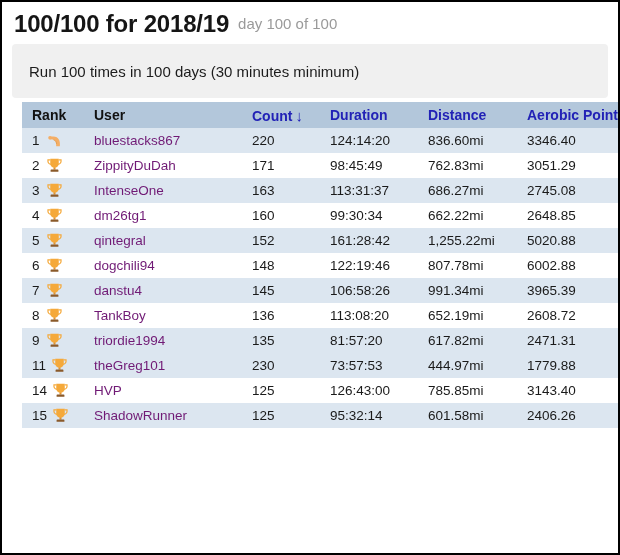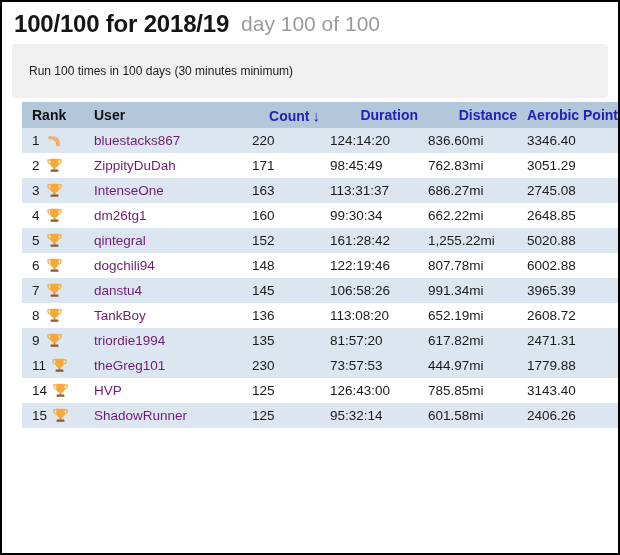--- a/index.html
+++ b/index.html
@@ -9,54 +9,55 @@
     border: 2px solid #000;
     background: #fff;
     overflow: hidden;
     font-family: "Liberation Sans", sans-serif;
   }
   .title-row {
     margin: 5px 12px 0;
     height: 33px;
     display: flex;
     align-items: center;
+    gap: 9px;
     line-height: 33px;
     white-space: nowrap;
   }
   .page-title { font-size: 24px; font-weight: 600; color: #151515; letter-spacing: -0.2px; }
-  .page-subtitle { font-size: 21px; font-weight: 400; color: #9a9a9a; margin-left: 12px; }
+  .page-subtitle { font-size: 15px; font-weight: 400; color: #9a9a9a; }
   .desc-box {
     margin: 4px 10px 0;
     height: 54px;
     background: #f0f0f0;
     border-radius: 4px;
     display: flex;
     align-items: center;
     padding-left: 17px;
-    font-size: 12px;
+    font-size: 15px;
     color: #1c1c1c;
   }
   table.leaderboard {
     margin: 4px 20px 0;
     width: 600px;
     border-collapse: collapse;
     table-layout: fixed;
   }
   table.leaderboard th {
     height: 26px;
     background: #b3c7db;
     text-align: left;
     padding: 0 0 0 10px;
     font-size: 14px;
     font-weight: 700;
     color: #111;
     white-space: nowrap;
     overflow: hidden;
   }
-  table.leaderboard th.link { color: #2222b6; cursor: pointer; text-align: right; }
+  table.leaderboard th.link { color: #2222b6; cursor: pointer; }
   .sort-arrow { font-weight: 700; font-size: 15px; margin-left: 3px; }
   table.leaderboard td {
     height: 25px;
     padding: 0 0 0 10px;
     font-size: 13.5px;
     color: #1a1a1a;
     white-space: nowrap;
     overflow: hidden;
     background: #fff;
   }

